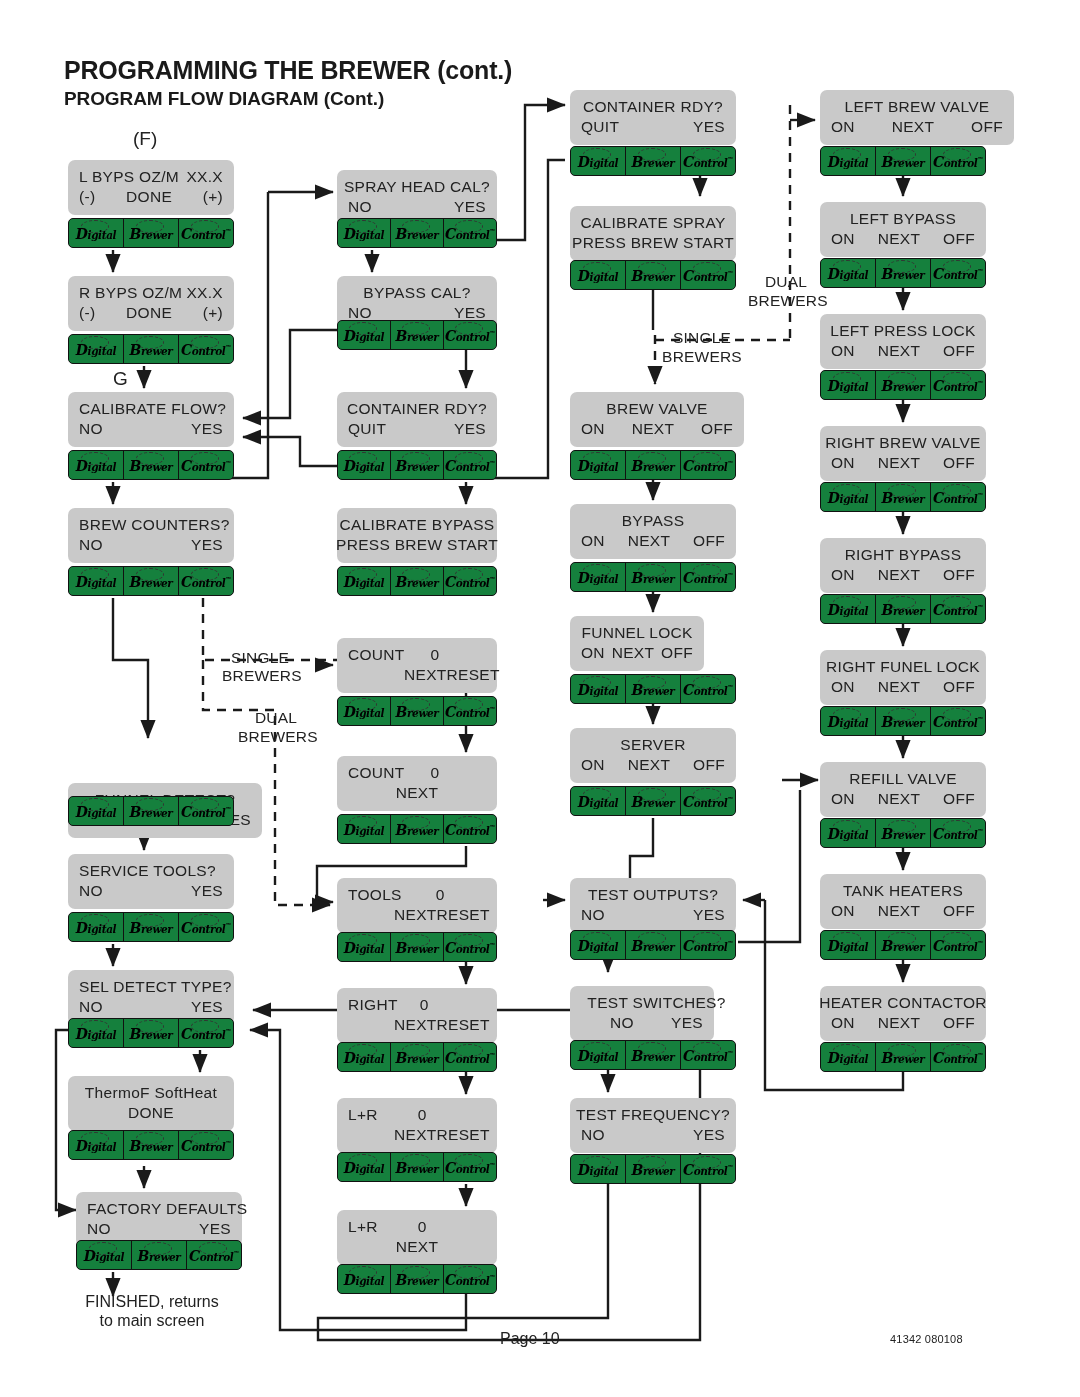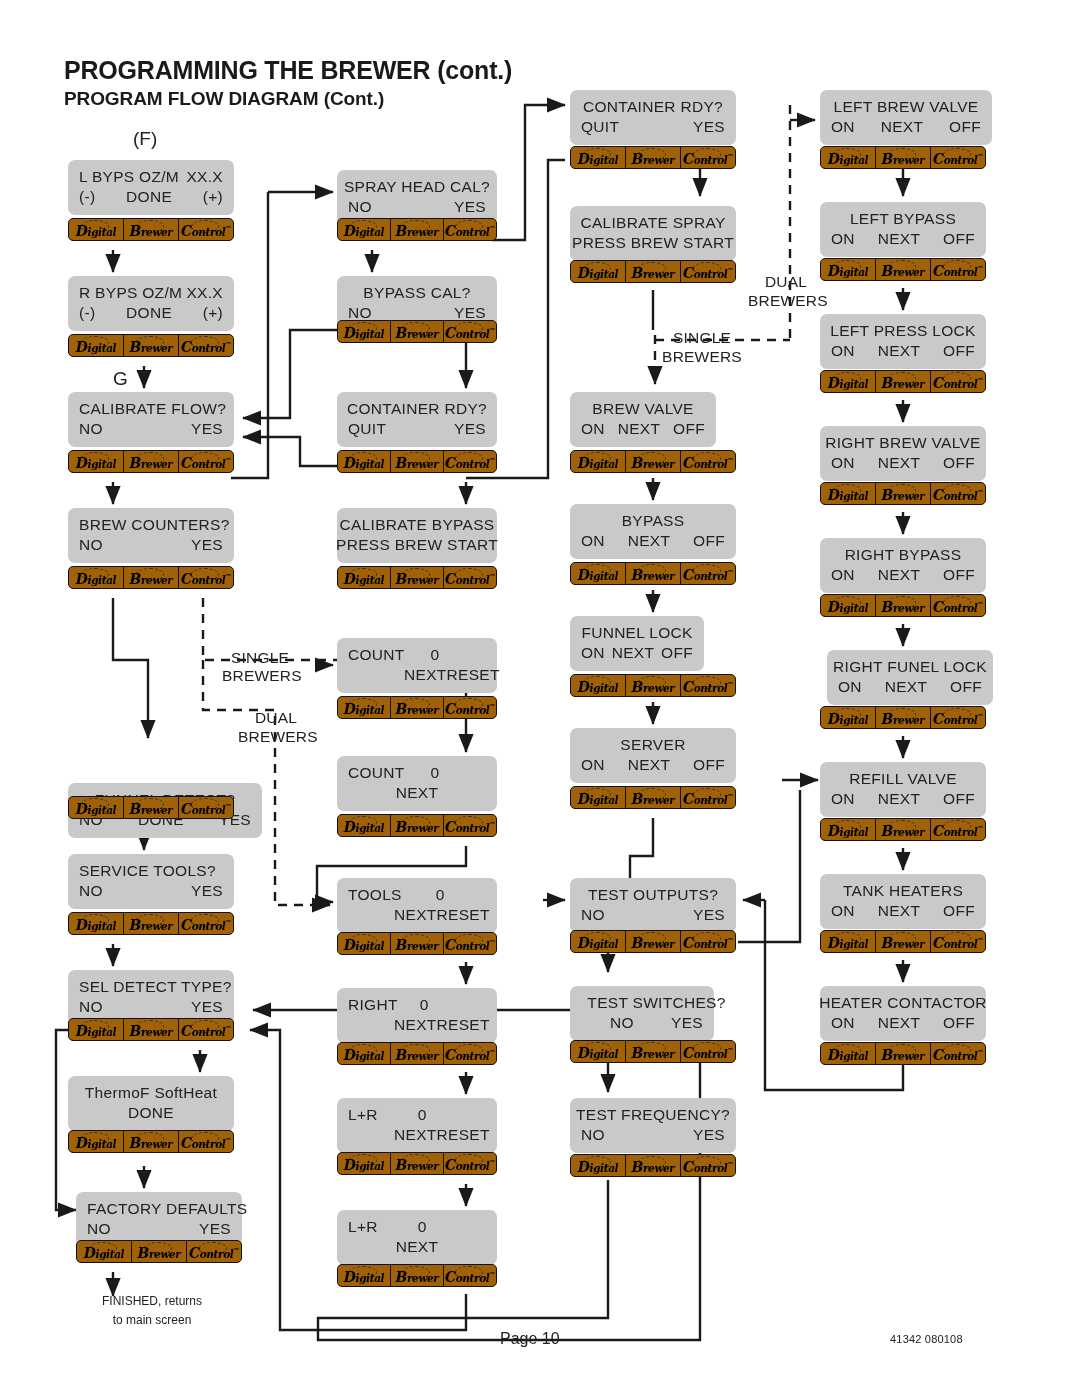--- a/index.html
+++ b/index.html
@@ -50,24 +50,24 @@
   }
   .node .ln.c{justify-content:center;}
   .node .ln.sb{justify-content:space-between;}
   .node .ln.l{justify-content:flex-start;}
   .node .ln .seg{flex:0 0 auto;}
 
   
   .logo{
     position:absolute;
     box-sizing:border-box;
-    height:23px;
+    height:30px;
     border:1.6px solid #111;
     border-radius:5px;
-    background:#a16207;
+    background:#15803d;
     display:flex;
     overflow:hidden;
   }
   .logo .cell{
     flex:1 1 33.33%;
     position:relative;
     border-right:1.6px solid #111;
     display:flex;align-items:center;justify-content:center;
     overflow:hidden;
   }
@@ -103,21 +103,21 @@
     line-height:19px;
     color:#222;
     white-space:nowrap;
     letter-spacing:0.2px;
   }
   .lbl.ctr{text-align:center;}
   #tag-F{position:absolute;left:133px;top:128px;font-size:19px;color:#222;}
   #tag-G{position:absolute;left:113px;top:368px;font-size:19px;color:#222;}
   #finish-note{
     position:absolute;left:62px;top:1292px;
-    font-size:12px;line-height:19px;text-align:center;width:180px;color:#222;
+    font-size:16px;line-height:19px;text-align:center;width:180px;color:#222;
   }
   #page-num{
     position:absolute;left:500px;top:1330px;
     font-size:16px;color:#222;
   }
   #doc-code{
     position:absolute;left:890px;top:1333px;
     font-size:11px;color:#222;letter-spacing:0.2px;
   }
 </style>
@@ -747,21 +747,21 @@
     <div class="cell">
         <span class="swoosh"></span>
         <span class="wd"><span class="cap">B</span>rewer</span>
       </div>
     <div class="cell">
         <span class="swoosh"></span>
         <span class="wd"><span class="cap">C</span>ontrol<span class="tm">™</span></span>
       </div>
   </div>
 
-  <div class="node" style="left:570px;top:392px;width:146px;">
+  <div class="node" style="left:570px;top:392px;width:174px;">
     <div class="ln c">
         <span class="seg">BREW  VALVE</span>
       </div>
     <div class="ln sb">
         <span class="seg">ON</span>
         <span class="seg">NEXT</span>
         <span class="seg">OFF</span>
       </div>
   </div>
   <div class="logo" style="left:570px;top:450px;width:166px;">
@@ -919,21 +919,21 @@
     <div class="cell">
         <span class="swoosh"></span>
         <span class="wd"><span class="cap">B</span>rewer</span>
       </div>
     <div class="cell">
         <span class="swoosh"></span>
         <span class="wd"><span class="cap">C</span>ontrol<span class="tm">™</span></span>
       </div>
   </div>
 
-  <div class="node" style="left:820px;top:90px;width:172px;">
+  <div class="node" style="left:820px;top:90px;width:194px;">
     <div class="ln c">
         <span class="seg">LEFT  BREW  VALVE</span>
       </div>
     <div class="ln sb">
         <span class="seg">ON</span>
         <span class="seg">NEXT</span>
         <span class="seg">OFF</span>
       </div>
   </div>
   <div class="logo" style="left:820px;top:146px;width:166px;">
@@ -1044,21 +1044,21 @@
     <div class="cell">
         <span class="swoosh"></span>
         <span class="wd"><span class="cap">B</span>rewer</span>
       </div>
     <div class="cell">
         <span class="swoosh"></span>
         <span class="wd"><span class="cap">C</span>ontrol<span class="tm">™</span></span>
       </div>
   </div>
 
-  <div class="node" style="left:820px;top:650px;width:166px;margin-left:7px;">
+  <div class="node" style="left:820px;top:650px;width:166px;">
     <div class="ln c">
         <span class="seg">RIGHT  FUNEL  LOCK</span>
       </div>
     <div class="ln sb">
         <span class="seg">ON</span>
         <span class="seg">NEXT</span>
         <span class="seg">OFF</span>
       </div>
   </div>
   <div class="logo" style="left:820px;top:706px;width:166px;">

